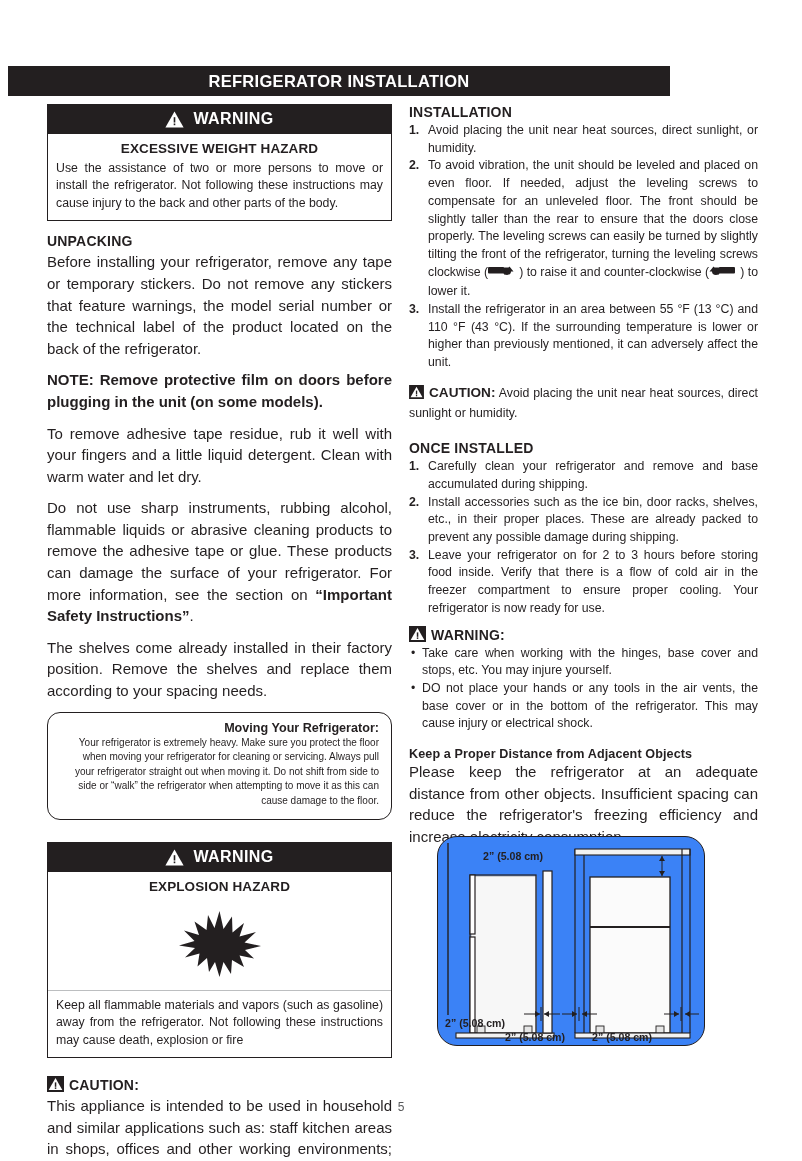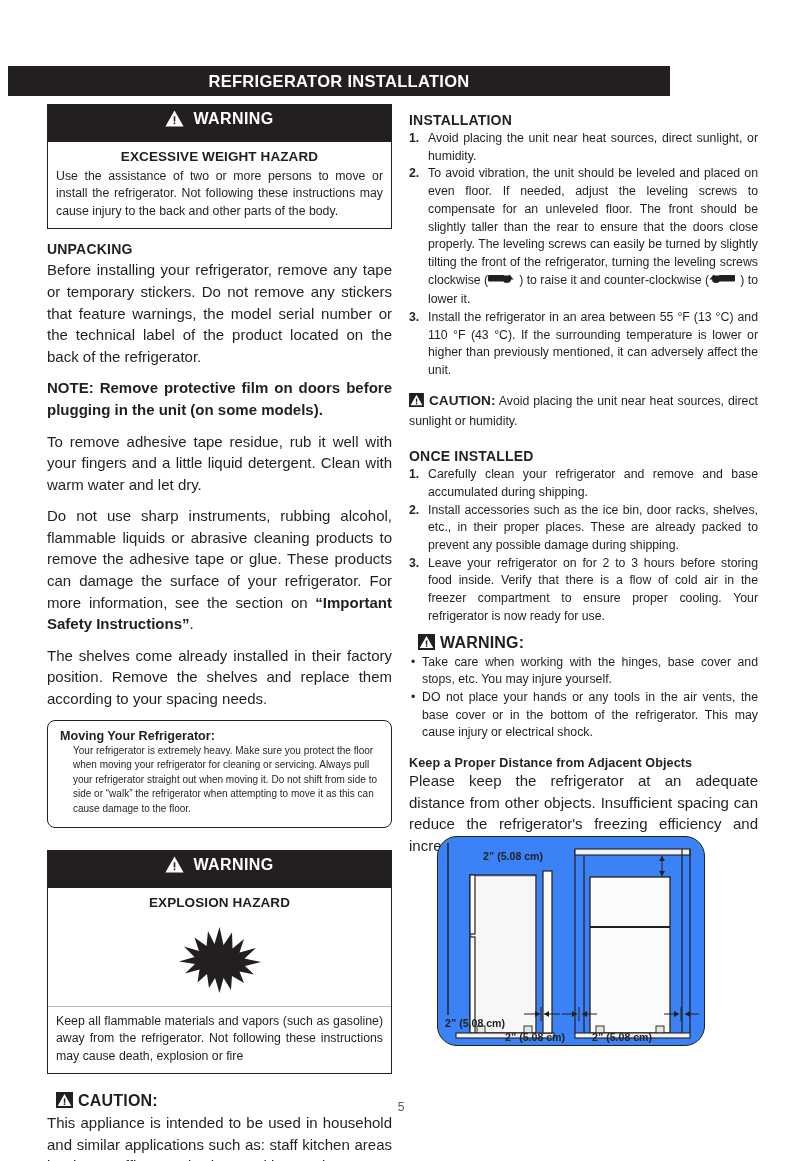--- a/index.html
+++ b/index.html
@@ -49,26 +49,26 @@
 
   
   .warn-box {
     border: 1px solid #231f20;
     margin-bottom: 10px;
   }
   .warn-head {
     background: #231f20;
     color: #ffffff;
     text-align: center;
-    padding: 5px 0 14px;
+    padding: 5px 0 6px;
     font-size: 16px;
     font-weight: bold;
     letter-spacing: 0.4px;
     display: flex;
-    align-items: flex-start;
+    align-items: flex-end;
     justify-content: center;
     gap: 9px;
   }
   .warn-head svg { display: block; }
   .warn-sub {
     text-align: center;
     font-size: 13.5px;
     font-weight: bold;
     padding: 7px 0 4px;
     letter-spacing: 0.1px;
@@ -131,23 +131,24 @@
   ul.bullets > li:before {
     content: "\2022";
     position: absolute;
     left: 2px;
     top: 0;
   }
 
   
   .note-box {
     border: 1px solid #231f20;
-    border-radius: 8px;
+    border-radius: 13px;
     padding: 8px 12px 10px 12px;
     margin-top: 2px;
+    text-align: right;
   }
   .note-title {
     font-size: 12.6px;
     font-weight: bold;
     margin-bottom: 1px;
   }
   .note-text {
     font-size: 10px;
     line-height: 1.46;
     padding-left: 13px;
@@ -155,24 +156,23 @@
   }
 
   
   .caution-line {
     font-size: 12.3px;
     line-height: 1.44;
     text-align: justify;
     margin: 0 0 4px;
   }
   .caution-head {
-    font-size: 16px;
+    font-size: 14px;
     font-weight: bold;
     letter-spacing: 0.2px;
-    margin-left: 9px;
   }
   .ci {
     display: inline-block;
     vertical-align: -2px;
     margin-right: 5px;
   }
 
   
   .expl-graphic {
     height: 92px;
@@ -288,21 +288,21 @@
           </svg>
         </span><span>CAUTION:</span>
       </div>
       <p class="body">This appliance is intended to be used in household and similar applications such as: staff kitchen areas in shops, offices and other working environments; farm houses and by clients in hotels, motels and other residential type environments, bed and breakfast type environments, catering and similar non-retail applications.</p>
     </div>
 
   </div>
 
   <div class="col col-right">
 
-    <h2 class="sect" style="margin-top:8px">INSTALLATION</h2>
+    <h2 class="sect" style="margin-top:0">INSTALLATION</h2>
     <ol class="numlist">
       <li>
         <span class="num">1.</span>
         <span>Avoid placing the unit near heat sources, direct sunlight, or humidity.</span>
       </li>
       <li>
         <span class="num">2.</span>
         <span>To avoid vibration, the unit should be leveled and placed on even floor. If needed, adjust the leveling screws to compensate for an unleveled floor. The front should be slightly taller than the rear to ensure that the doors close properly. The leveling screws can easily be turned by slightly tilting the front of the refrigerator, turning the leveling screws clockwise (</span><span class="ci"><svg width="26" height="13" viewBox="0 0 26 13">
               <rect x="0" y="2" width="16" height="6.5" rx="1" fill="#231f20"></rect>
               <path d="M15 2.5 L22 2.5 L22 8.5 L15 8.5 Z" fill="#231f20"></path>

